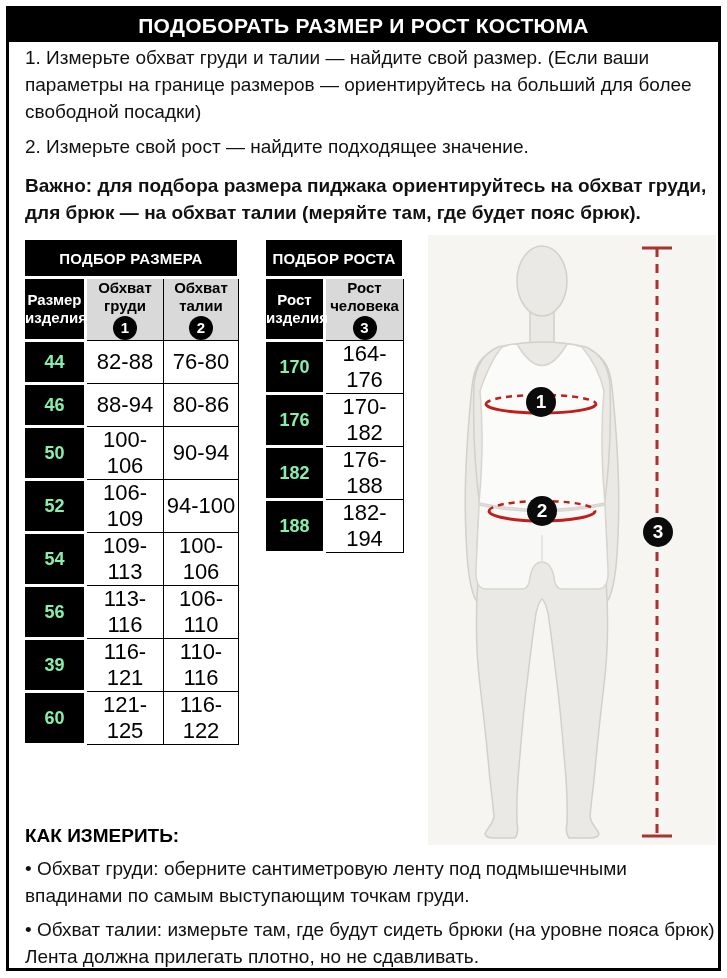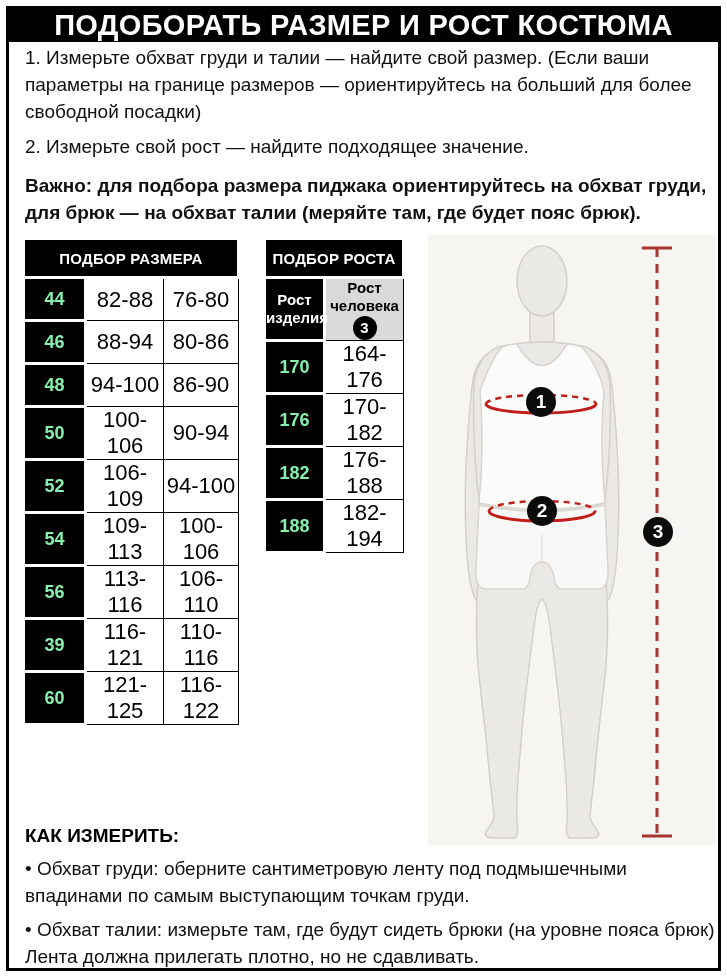--- a/index.html
+++ b/index.html
@@ -8,21 +8,21 @@
     font-family:"Liberation Sans","DejaVu Sans",sans-serif;
     color:#111;
     -webkit-font-smoothing:antialiased;
   }
   .page{position:relative;width:727px;height:978px;background:#fff;overflow:hidden;}
   .frame{position:absolute;left:6px;top:6px;width:709px;height:959px;border:3px solid #000;background:#fff;}
   .title-bar{
     position:absolute;left:9px;top:9px;width:709px;height:33px;background:#000;
     display:flex;align-items:center;justify-content:center;
   }
-  .title-bar span{color:#fff;font-weight:bold;font-size:29px;letter-spacing:.3px;}
+  .title-bar span{color:#fff;font-weight:bold;font-size:21px;letter-spacing:.3px;}
   .intro{position:absolute;left:25px;top:44px;width:676px;font-size:19px;line-height:27px;}
   .intro p{margin:0 0 8px 0;}
   .important{position:absolute;left:25px;top:172px;width:688px;font-size:19px;line-height:27px;font-weight:bold;}
 
   table{border-collapse:collapse;table-layout:fixed;}
   td{padding:0;text-align:center;vertical-align:middle;}
   .tbl td.data{border:1px solid #000;background:#fff;font-size:22px;height:40px;color:#000;}
   .tbl td.k{border:3px solid #fff;background:#000;color:#86efac;font-weight:bold;font-size:18px;height:40px;}
   .tbl td.title{border:3px solid #fff;background:#000;color:#fff;font-weight:bold;font-size:15px;height:36px;letter-spacing:.2px;}
   .tbl td.khead{border:3px solid #fff;background:#000;color:#fff;font-weight:bold;font-size:15px;line-height:18px;height:58px;}
@@ -73,33 +73,39 @@
     <colgroup>
         <col class="c1">
         <col class="c2">
         <col class="c3">
       </colgroup>
     <tbody>
       <tr>
         <td class="title" colspan="3">ПОДБОР РАЗМЕРА</td>
       </tr>
       <tr>
+        <td class="khead">Размер изделия</td>
+        <td class="ghead">
+          <span class="hlbl">Обхват груди</span>
+          <span class="marker">1</span>
+        </td>
+        <td class="ghead">
+          <span class="hlbl">Обхват талии</span>
+          <span class="marker">2</span>
+        </td>
+      </tr>
+      <tr>
           <td class="k">44</td>
           <td class="data">82-88</td>
           <td class="data">76-80</td>
         </tr>
       <tr>
           <td class="k">46</td>
           <td class="data">88-94</td>
           <td class="data">80-86</td>
-        </tr>
-      <tr>
-          <td class="k">48</td>
-          <td class="data">94-100</td>
-          <td class="data">86-90</td>
         </tr>
       <tr>
           <td class="k">50</td>
           <td class="data">100-106</td>
           <td class="data">90-94</td>
         </tr>
       <tr>
           <td class="k">52</td>
           <td class="data">106-109</td>
           <td class="data">94-100</td>

